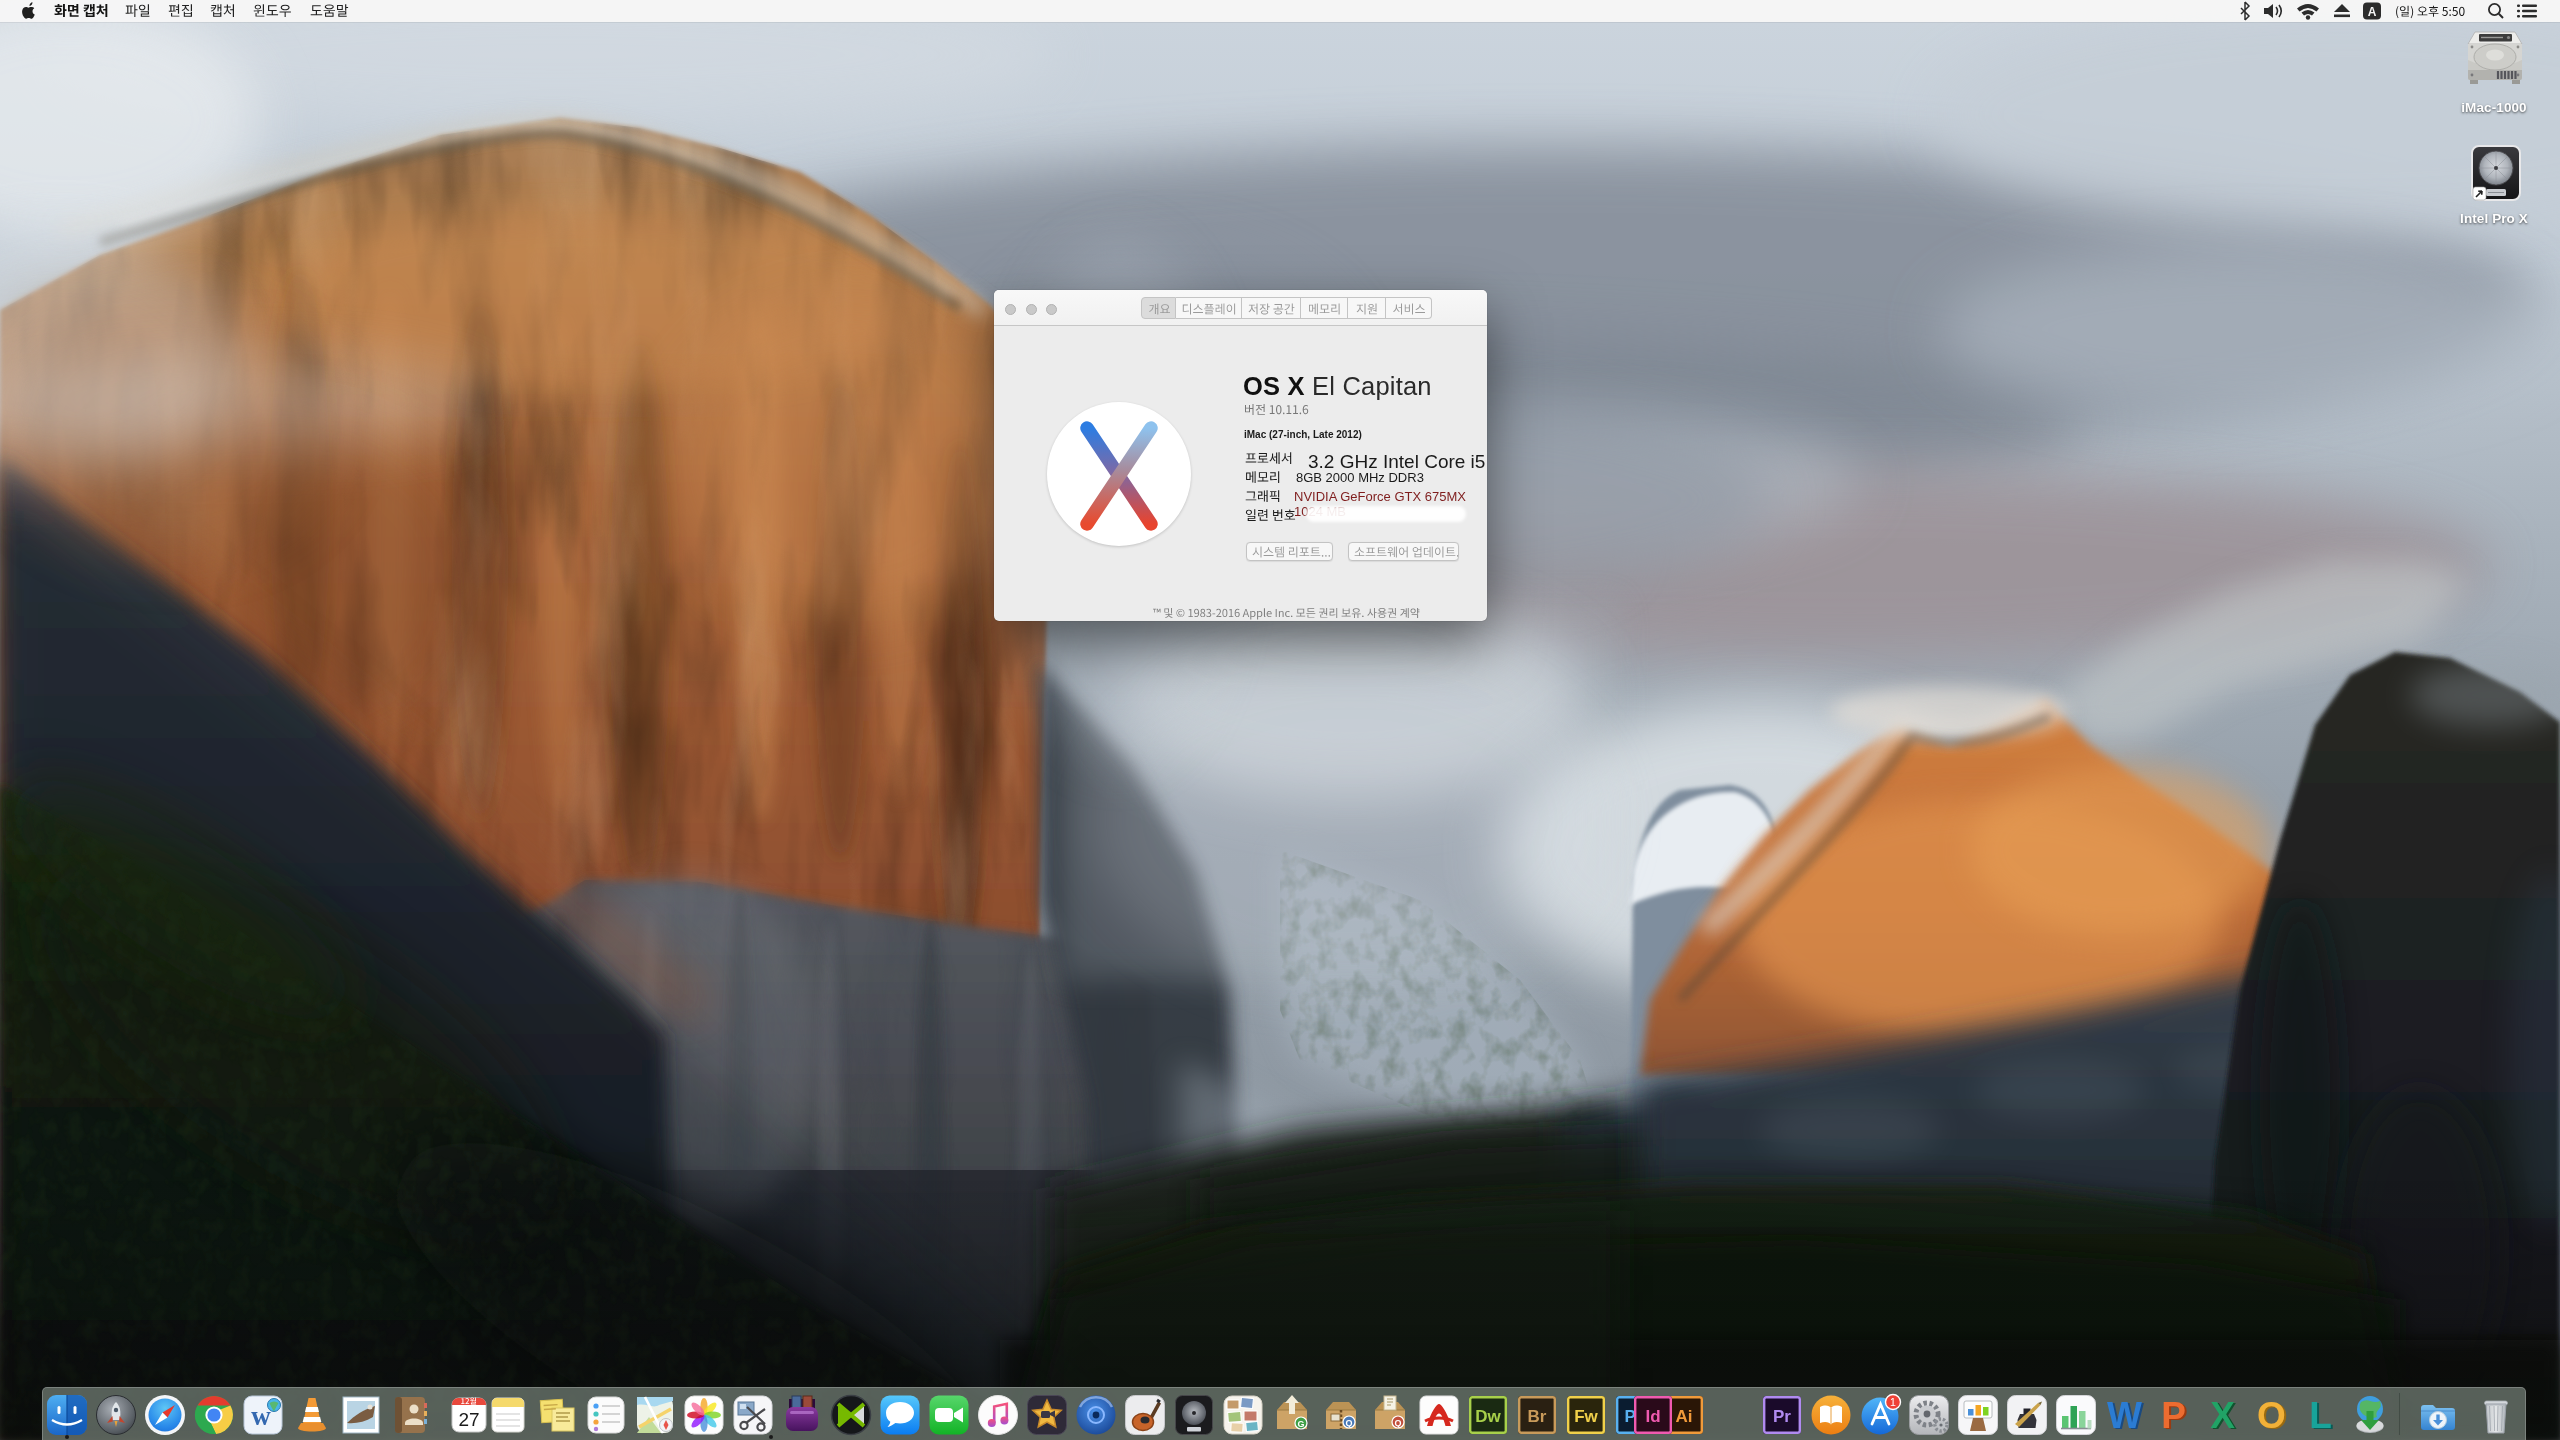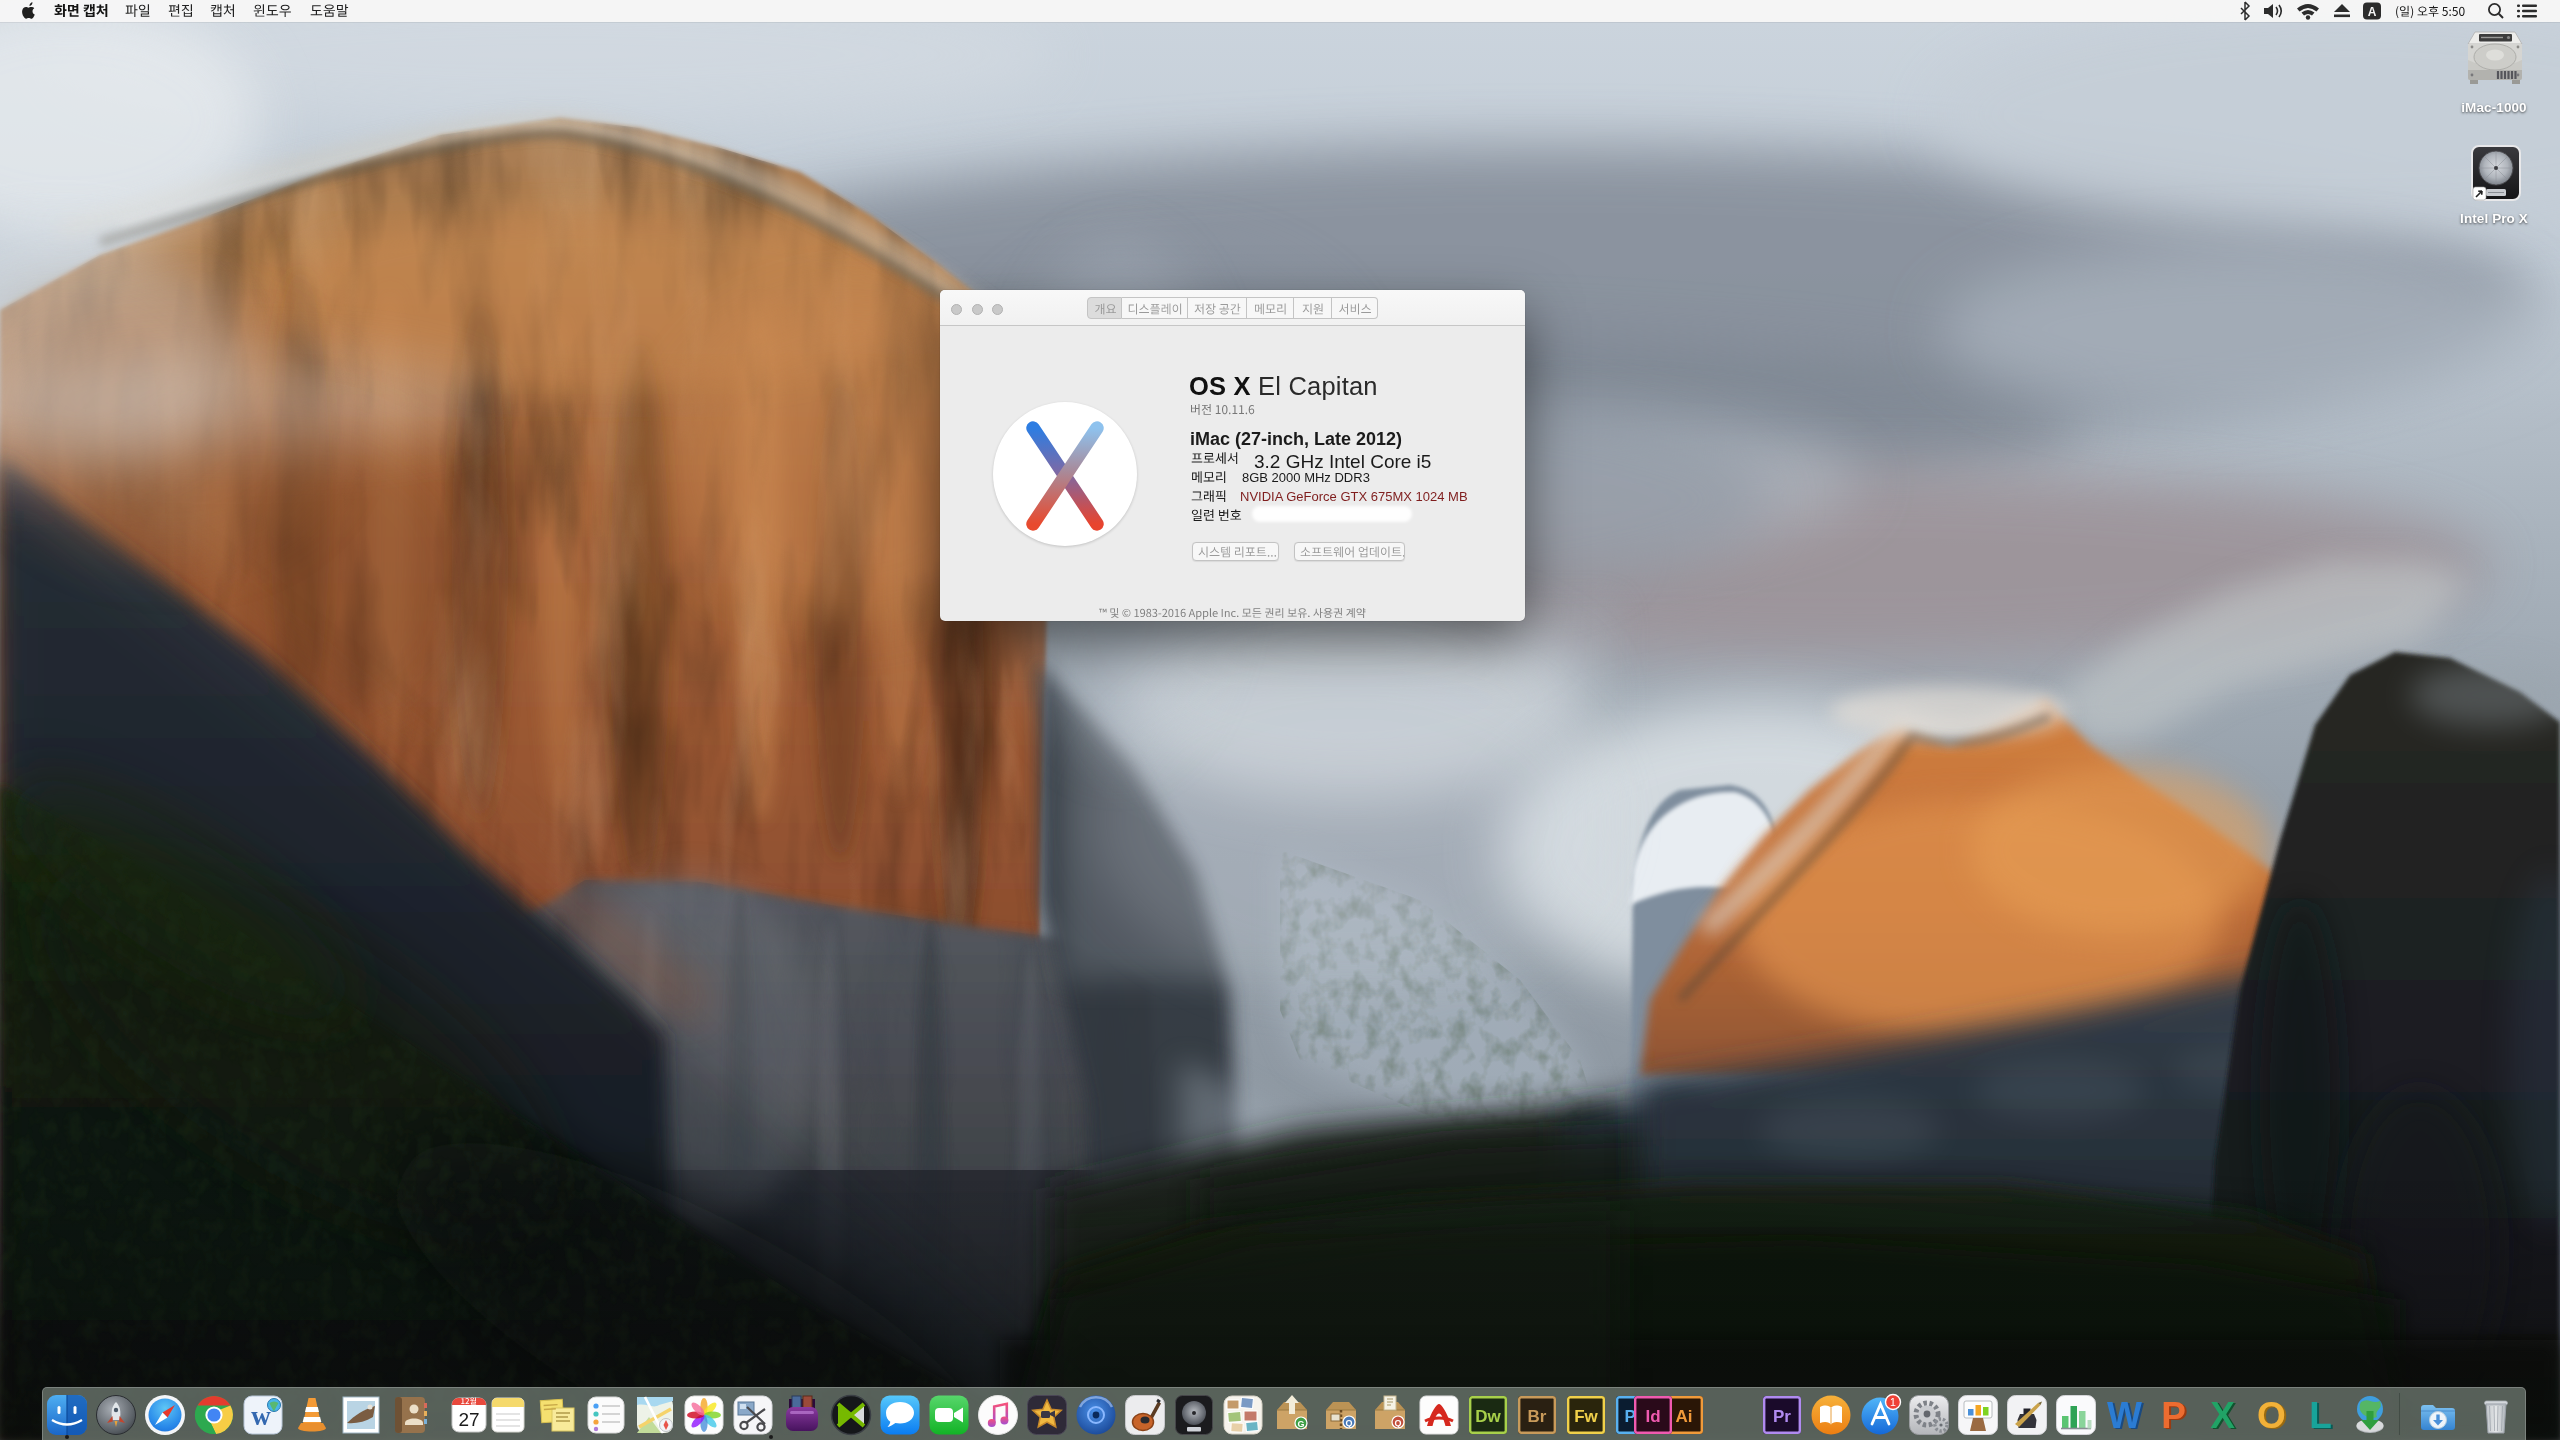--- a/index.html
+++ b/index.html
@@ -3,21 +3,21 @@
 <style>
 *{margin:0;padding:0;box-sizing:border-box}
 html,body{width:2560px;height:1440px;overflow:hidden;font-family:"Liberation Sans",sans-serif}
 #screen{position:absolute;inset:0;width:2560px;height:1440px;background:#9aa4ae}
 #wall{position:absolute;left:0;top:0}
 #menubar{position:absolute;left:0;top:0;width:2560px;height:22px;background:rgba(246,246,246,.97);box-shadow:0 0 1px rgba(0,0,0,.35)}
 .mi{position:absolute;top:0;height:22px}
 #dock{position:absolute;left:42px;top:1387px;width:2484px;height:53px;background:rgba(128,140,130,.66);border:1px solid rgba(255,255,255,.22);border-bottom:none;border-radius:5px 5px 0 0}
 .di{position:absolute;top:5px;width:44px;height:44px}
 .ddot{position:absolute;top:46.5px;width:4px;height:4px;margin-left:-2px;border-radius:50%;background:#1a1a1a}
-#win{position:absolute;left:940px;top:290px;width:585px;height:331px;border-radius:5px;background:#ececec;box-shadow:0 22px 55px rgba(0,0,0,.5),0 0 1px rgba(0,0,0,.55)}
+#win{position:absolute;left:994px;top:290px;width:493px;height:331px;border-radius:5px;background:#ececec;box-shadow:0 22px 55px rgba(0,0,0,.5),0 0 1px rgba(0,0,0,.55)}
 #tbar{position:absolute;left:0;top:0;width:100%;height:36px;background:linear-gradient(#f8f8f8,#f1f1f1);border-bottom:1px solid #c6c6c6;border-radius:5px 5px 0 0}
 .tl{position:absolute;top:14px;width:11px;height:11px;border-radius:50%;background:#c9c9c9;border:.5px solid #b2b2b2}
 .seg{position:absolute;top:7px;height:22px;background:#f7f7f7;border:1px solid #c4c4c4;border-left:none}
 .seg svg{position:absolute;left:0;top:0}
 .desklabel{position:absolute;color:#fff;font-weight:bold;font-size:13.5px;text-align:center;text-shadow:0 1px 2.5px rgba(0,0,0,.65);letter-spacing:.1px}
 .btn{position:absolute;height:19px;background:#f7f7f7;border:1px solid #c3c3c3;border-radius:4px;box-shadow:0 .5px 1px rgba(0,0,0,.08)}
 </style></head>
 <body>
 <div id="screen">
 <svg id="wall" width="2560" height="1440" viewBox="0 0 2560 1440">
@@ -348,21 +348,21 @@
             <stop offset="1" stop-color="#e84a2e"></stop>
           </linearGradient>
         </defs>
 <path d="M40,26 L104,122" stroke="url(#xg1)" stroke-width="13.5" stroke-linecap="round"></path>
 <path d="M104,26 L40,122" stroke="url(#xg2)" stroke-width="13.5" stroke-linecap="round"></path>
 </svg>
 <div style="position:absolute;left:249px;top:82px;font-size:25.5px;letter-spacing:.2px;color:#111"><span style="font-weight:bold">OS X</span> <span style="font-weight:normal;color:#2a2a2a">El Capitan</span></div>
 <svg style="position:absolute;left:250px;top:112px" width="120" height="16">
         <path transform="translate(0,12)" d="M8.5 -9.9H9.5V0.9H8.5ZM5.7 -5.9H8.8V-5.1H5.7ZM1 -9.1H2V-6.2H5V-9.1H6V-1.8H1ZM2 -5.5V-2.6H5V-5.5Z M17.4 -6.9H20.1V-6.1H17.4ZM19.6 -9.9H20.6V-2H19.6ZM13.6 -0.1H20.9V0.7H13.6ZM13.6 -2.7H14.6V0.3H13.6ZM14.4 -8.6H15.2V-7.7Q15.2 -6.7 14.8 -5.8Q14.5 -5 13.8 -4.3Q13.1 -3.7 12.2 -3.3L11.7 -4.1Q12.3 -4.4 12.8 -4.7Q13.3 -5.1 13.6 -5.5Q14 -6 14.2 -6.6Q14.4 -7.1 14.4 -7.7ZM14.6 -8.6H15.4V-7.7Q15.4 -7 15.7 -6.3Q16.1 -5.7 16.7 -5.2Q17.3 -4.7 18 -4.4L17.5 -3.6Q16.6 -3.9 16 -4.5Q15.3 -5.1 15 -6Q14.6 -6.8 14.6 -7.7ZM12 -9H17.8V-8.2H12Z M25.8 0V-0.9H27.8V-7.5H26.2V-8.2Q26.8 -8.3 27.2 -8.4Q27.7 -8.6 28 -8.8H28.9V-0.9H30.6V0Z M34.8 0.2Q33.9 0.2 33.3 -0.3Q32.7 -0.9 32.4 -1.9Q32 -2.9 32 -4.4Q32 -6 32.4 -7Q32.7 -8 33.3 -8.5Q33.9 -9 34.8 -9Q35.6 -9 36.2 -8.5Q36.8 -8 37.2 -7Q37.5 -6 37.5 -4.4Q37.5 -2.9 37.2 -1.9Q36.8 -0.9 36.2 -0.3Q35.6 0.2 34.8 0.2ZM34.8 -0.7Q35.3 -0.7 35.6 -1.1Q36 -1.5 36.2 -2.3Q36.4 -3.1 36.4 -4.4Q36.4 -5.7 36.2 -6.5Q36 -7.3 35.6 -7.7Q35.3 -8.1 34.8 -8.1Q34.3 -8.1 33.9 -7.7Q33.5 -7.3 33.3 -6.5Q33.1 -5.7 33.1 -4.4Q33.1 -3.1 33.3 -2.3Q33.5 -1.5 33.9 -1.1Q34.3 -0.7 34.8 -0.7Z M39.8 0.2Q39.4 0.2 39.2 -0.1Q39 -0.3 39 -0.7Q39 -1.1 39.2 -1.3Q39.4 -1.5 39.8 -1.5Q40.1 -1.5 40.3 -1.3Q40.5 -1.1 40.5 -0.7Q40.5 -0.3 40.3 -0.1Q40.1 0.2 39.8 0.2Z M42.5 0V-0.9H44.4V-7.5H42.9V-8.2Q43.5 -8.3 43.9 -8.4Q44.3 -8.6 44.7 -8.8H45.5V-0.9H47.3V0Z M49.1 0V-0.9H51.1V-7.5H49.5V-8.2Q50.1 -8.3 50.6 -8.4Q51 -8.6 51.4 -8.8H52.2V-0.9H54V0Z M56.4 0.2Q56.1 0.2 55.9 -0.1Q55.6 -0.3 55.6 -0.7Q55.6 -1.1 55.9 -1.3Q56.1 -1.5 56.4 -1.5Q56.7 -1.5 57 -1.3Q57.2 -1.1 57.2 -0.7Q57.2 -0.3 57 -0.1Q56.7 0.2 56.4 0.2Z M61.7 0.2Q61.1 0.2 60.5 -0.1Q60 -0.4 59.6 -0.9Q59.2 -1.5 59 -2.3Q58.7 -3.1 58.7 -4.2Q58.7 -5.5 59 -6.4Q59.3 -7.3 59.7 -7.9Q60.2 -8.4 60.8 -8.7Q61.4 -9 62 -9Q62.7 -9 63.2 -8.7Q63.7 -8.4 64.1 -8.1L63.4 -7.4Q63.2 -7.7 62.8 -7.9Q62.5 -8.1 62 -8.1Q61.4 -8.1 60.9 -7.7Q60.4 -7.3 60.1 -6.5Q59.8 -5.6 59.8 -4.2Q59.8 -3.1 60 -2.3Q60.2 -1.5 60.7 -1.1Q61.1 -0.7 61.7 -0.7Q62.1 -0.7 62.5 -1Q62.8 -1.2 63 -1.7Q63.2 -2.1 63.2 -2.7Q63.2 -3.3 63 -3.7Q62.8 -4.2 62.5 -4.4Q62.1 -4.6 61.6 -4.6Q61.2 -4.6 60.7 -4.4Q60.2 -4.1 59.7 -3.4L59.7 -4.3Q60 -4.7 60.3 -4.9Q60.7 -5.2 61 -5.3Q61.4 -5.5 61.8 -5.5Q62.5 -5.5 63.1 -5.2Q63.6 -4.8 63.9 -4.2Q64.2 -3.6 64.2 -2.7Q64.2 -1.8 63.9 -1.2Q63.5 -0.6 63 -0.2Q62.4 0.2 61.7 0.2Z" fill="#777"></path>
       </svg>
-<div style="position:absolute;left:250px;top:139px;font-size:18px;font-weight:bold;color:#1a1a1a">iMac (27-inch, Late 2012)</div>
+<div style="position:absolute;left:250px;top:139px;font-size:10px;font-weight:bold;color:#1a1a1a">iMac (27-inch, Late 2012)</div>
 <svg style="position:absolute;left:251px;top:160px" width="60" height="17">
         <path transform="translate(0,13)" d="M0.7 -1.4H11.3V-0.5H0.7ZM1.6 -9.6H10.3V-8.7H1.6ZM1.6 -4.6H10.3V-3.7H1.6ZM3.4 -8.8H4.5V-4.5H3.4ZM7.4 -8.8H8.5V-4.5H7.4Z M12.6 -1.3H23.3V-0.4H12.6ZM17.4 -3.9H18.4V-1H17.4ZM13.9 -9.9H21.9V-6.3H15V-4H13.9V-7.2H20.9V-9H13.9ZM13.9 -4.4H22.2V-3.5H13.9Z M29.2 -6.5H31.5V-5.6H29.2ZM27 -9.6H27.9V-7.4Q27.9 -6.5 27.7 -5.6Q27.5 -4.7 27.1 -3.9Q26.8 -3.2 26.3 -2.5Q25.8 -1.9 25.1 -1.5L24.4 -2.3Q25 -2.7 25.5 -3.2Q26 -3.8 26.3 -4.5Q26.7 -5.1 26.8 -5.9Q27 -6.6 27 -7.4ZM27.2 -9.6H28.1V-7.4Q28.1 -6.7 28.2 -6Q28.4 -5.3 28.7 -4.7Q29 -4 29.4 -3.5Q29.9 -3 30.5 -2.6L29.9 -1.8Q29.2 -2.2 28.7 -2.8Q28.2 -3.4 27.9 -4.1Q27.6 -4.9 27.4 -5.7Q27.2 -6.6 27.2 -7.4ZM33.5 -10.7H34.6V1H33.5ZM31.1 -10.5H32.2V0.4H31.1Z M42.4 -6.8H45.7V-5.9H42.4ZM39.6 -9.7H40.4V-7.6Q40.4 -6.7 40.2 -5.7Q40 -4.8 39.5 -3.9Q39.1 -3.1 38.5 -2.5Q37.9 -1.8 37.2 -1.5L36.5 -2.3Q37.2 -2.7 37.7 -3.2Q38.3 -3.8 38.7 -4.5Q39.1 -5.2 39.3 -6Q39.6 -6.8 39.6 -7.6ZM39.8 -9.7H40.6V-7.6Q40.6 -6.8 40.9 -6.1Q41.1 -5.3 41.5 -4.6Q41.9 -3.9 42.5 -3.4Q43 -2.9 43.7 -2.5L43 -1.7Q42.3 -2 41.7 -2.7Q41.1 -3.3 40.7 -4.1Q40.3 -4.8 40 -5.8Q39.8 -6.7 39.8 -7.6ZM45.1 -10.8H46.2V1H45.1Z" fill="#1c1c1c"></path>
       </svg>
 <div style="position:absolute;left:314px;top:161px;font-size:19px;color:#1a1a1a">3.2 GHz Intel Core i5</div>
 <svg style="position:absolute;left:251px;top:179px" width="60" height="17">
         <path transform="translate(0,13)" d="M1.1 -9.4H5.6V-2.1H1.1ZM4.5 -8.5H2.1V-3H4.5ZM9.6 -10.7H10.6V1H9.6ZM5 -6.3H7.7V-5.4H5ZM7.3 -10.5H8.3V0.4H7.3Z M12.6 -1.4H23.3V-0.5H12.6ZM17.4 -4.4H18.4V-1.1H17.4ZM13.9 -9.8H22V-4.2H13.9ZM20.9 -8.9H14.9V-5.1H20.9Z M33.1 -10.8H34.2V1H33.1ZM25.2 -2.7H26.2Q27.2 -2.7 28.1 -2.7Q29.1 -2.8 30 -2.9Q31 -3 32 -3.1L32.1 -2.2Q30.5 -2 29.1 -1.9Q27.7 -1.8 26.2 -1.8H25.2ZM25.2 -9.7H30.7V-5.5H26.3V-2.4H25.2V-6.3H29.6V-8.8H25.2Z" fill="#1c1c1c"></path>
       </svg>
 <div style="position:absolute;left:302px;top:180px;font-size:13px;color:#1a1a1a">8GB 2000 MHz DDR3</div>
 <svg style="position:absolute;left:251px;top:198px" width="60" height="17">
         <path transform="translate(0,13)" d="M1.8 -9.5H9.4V-8.6H1.8ZM0.7 -1.6H11.3V-0.7H0.7ZM8.8 -9.5H9.9V-8.3Q9.9 -7.6 9.8 -6.7Q9.8 -5.9 9.7 -4.9Q9.6 -3.9 9.4 -2.6L8.3 -2.7Q8.6 -3.9 8.7 -4.9Q8.8 -5.9 8.8 -6.8Q8.8 -7.6 8.8 -8.3Z M13 -2.7H13.8Q14.9 -2.7 15.9 -2.8Q16.9 -2.8 18.1 -3L18.2 -2.1Q17 -1.9 15.9 -1.9Q14.9 -1.8 13.8 -1.8H13ZM13 -9.5H17.4V-5.3H14V-2.4H13V-6.2H16.3V-8.6H13ZM21.5 -10.7H22.6V1H21.5ZM19.6 -6.1H21.8V-5.2H19.6ZM18.9 -10.5H19.9V0.4H18.9Z M25.1 -9.8H31.4V-8.9H25.1ZM24.9 -4.3 24.8 -5.2Q25.8 -5.2 27 -5.3Q28.3 -5.3 29.5 -5.3Q30.8 -5.4 32 -5.5L32 -4.7Q30.9 -4.6 29.6 -4.5Q28.3 -4.4 27.1 -4.4Q25.9 -4.3 24.9 -4.3ZM26.3 -9.2H27.3V-4.9H26.3ZM29.2 -9.2H30.2V-4.9H29.2ZM26.4 -3H34.2V1H33.1V-2.1H26.4ZM33.1 -10.7H34.2V-3.6H33.1Z" fill="#1c1c1c"></path>

